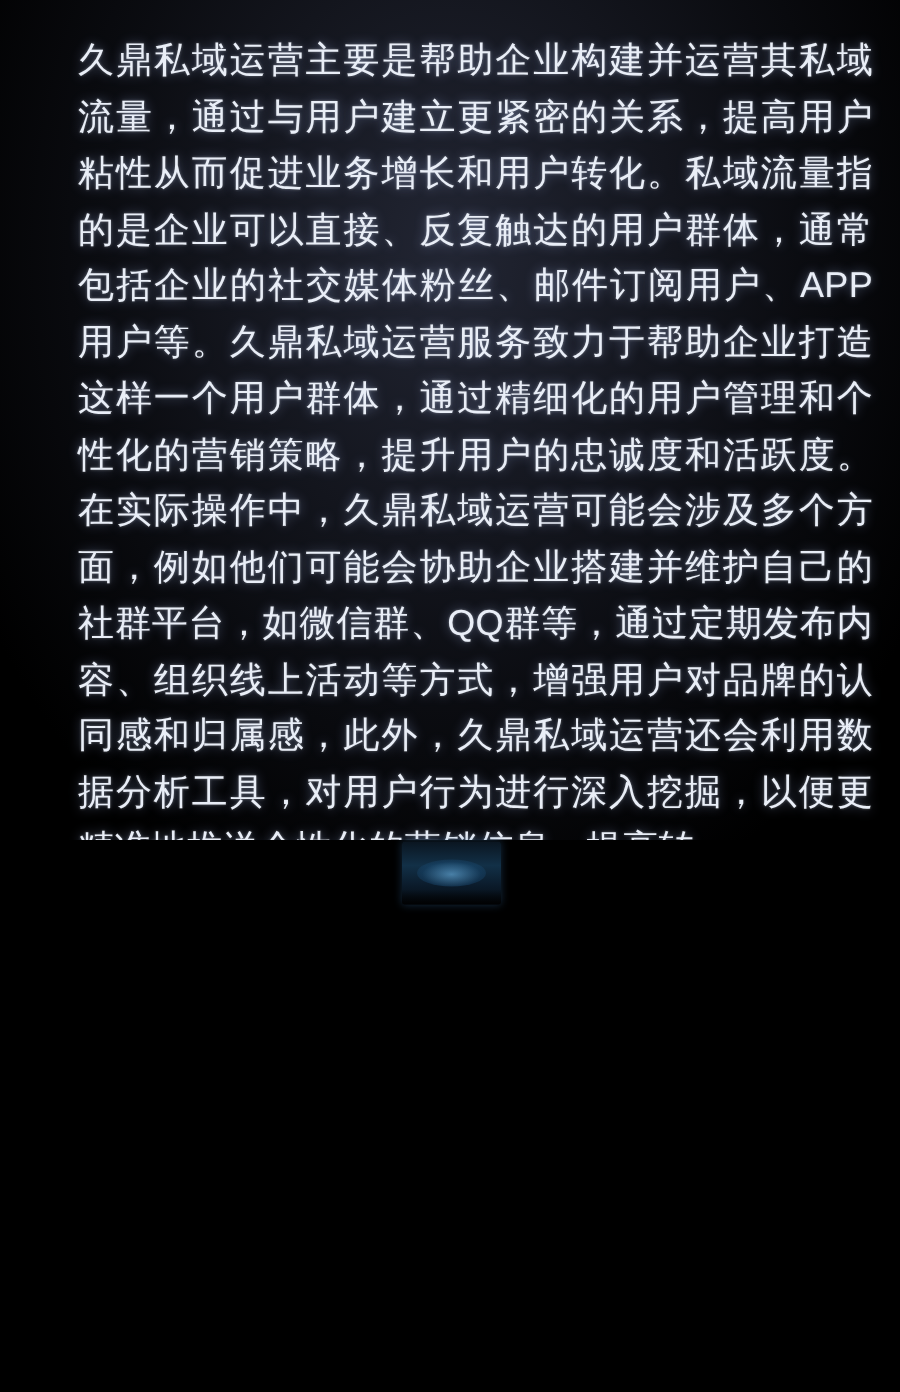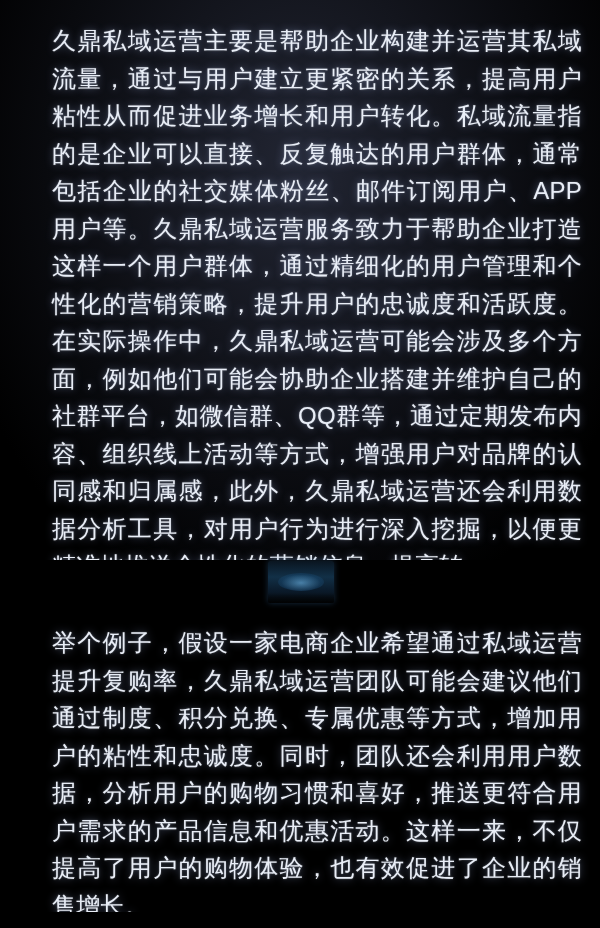--- a/index.html
+++ b/index.html
@@ -94,17 +94,16 @@
 <div class="page">
 
   <div class="overlay-glow"></div>
 
   <div class="para-block" id="para-1">久鼎私域运营主要是帮助企业构建并运营其私域流量，通过与用户建立更紧密的关系，提高用户粘性从而促进业务增长和用户转化。私域流量指的是企业可以直接、反复触达的用户群体，通常包括企业的社交媒体粉丝、邮件订阅用户、APP用户等。久鼎私域运营服务致力于帮助企业打造这样一个用户群体，通过精细化的用户管理和个性化的营销策略，提升用户的忠诚度和活跃度。在实际操作中，久鼎私域运营可能会涉及多个方面，例如他们可能会协助企业搭建并维护自己的社群平台，如微信群、QQ群等，通过定期发布内容、组织线上活动等方式，增强用户对品牌的认同感和归属感，此外，久鼎私域运营还会利用数据分析工具，对用户行为进行深入挖掘，以便更精准地推送个性化的营销信息，提高转</div>
 
   <div class="band" id="band-top"></div>
 
   <div class="thumb"></div>
 
-  <div class="para-block" id="para-2">举个例子，假设一家电商企业希望通过私域运营提升复购率，久鼎私域运营团队可能会建议他们通过制度、积分兑换、专属优惠等方式，增加用户的粘性和忠诚度。同时，团队还会利用用户数据，分析用户的购物习惯和喜好，推送更符合用户需求的产品信息和优惠活动。这样一来，不仅提高了用户的购物体验，也有效促进了企业的销售增长。</div>
 
   <div class="bottom-fill"></div>
 
 </div>
 
 </body></html>

